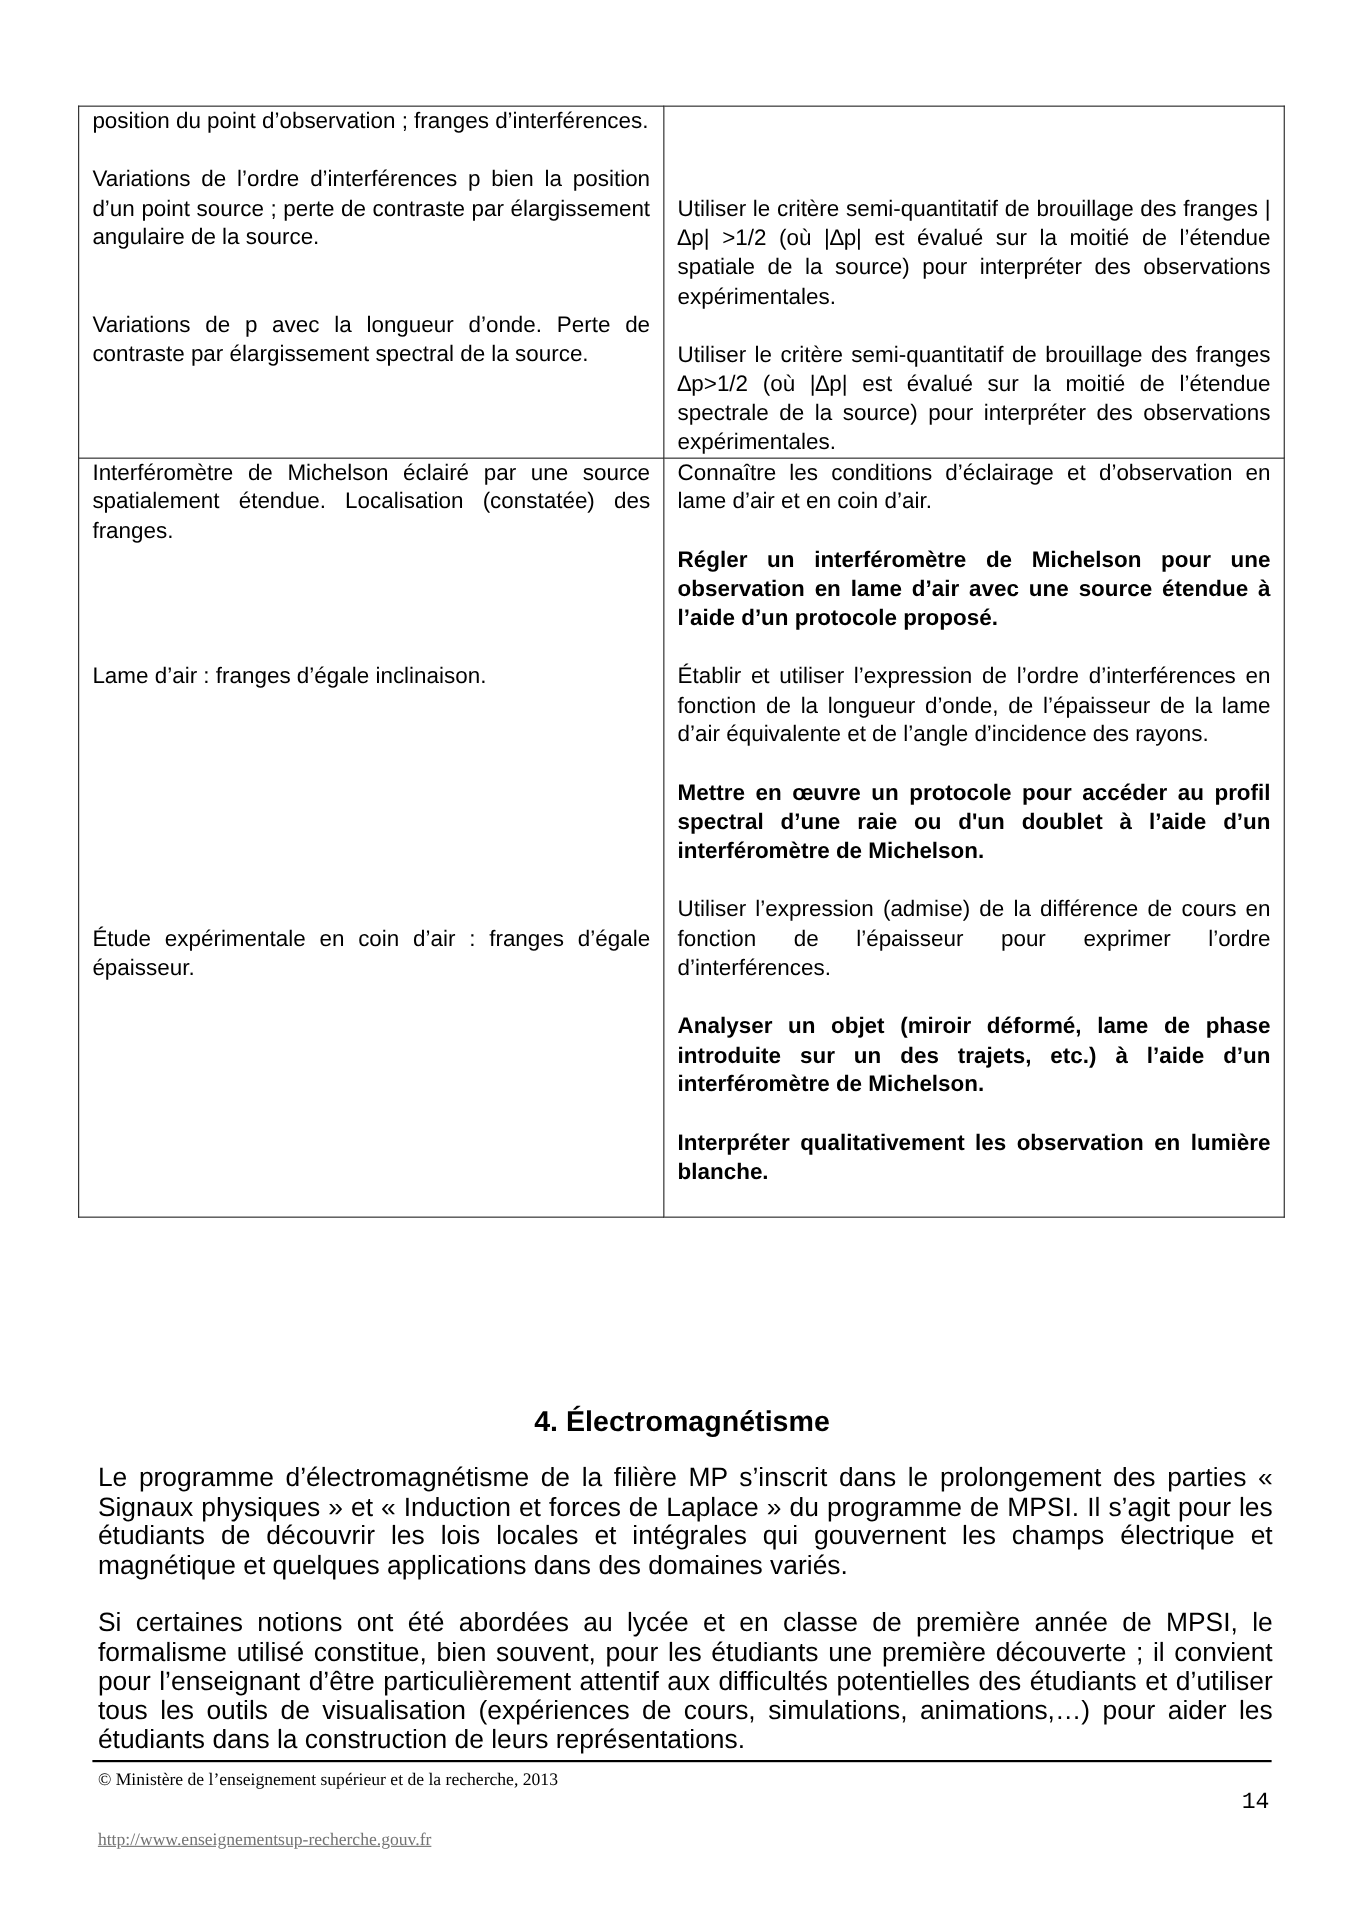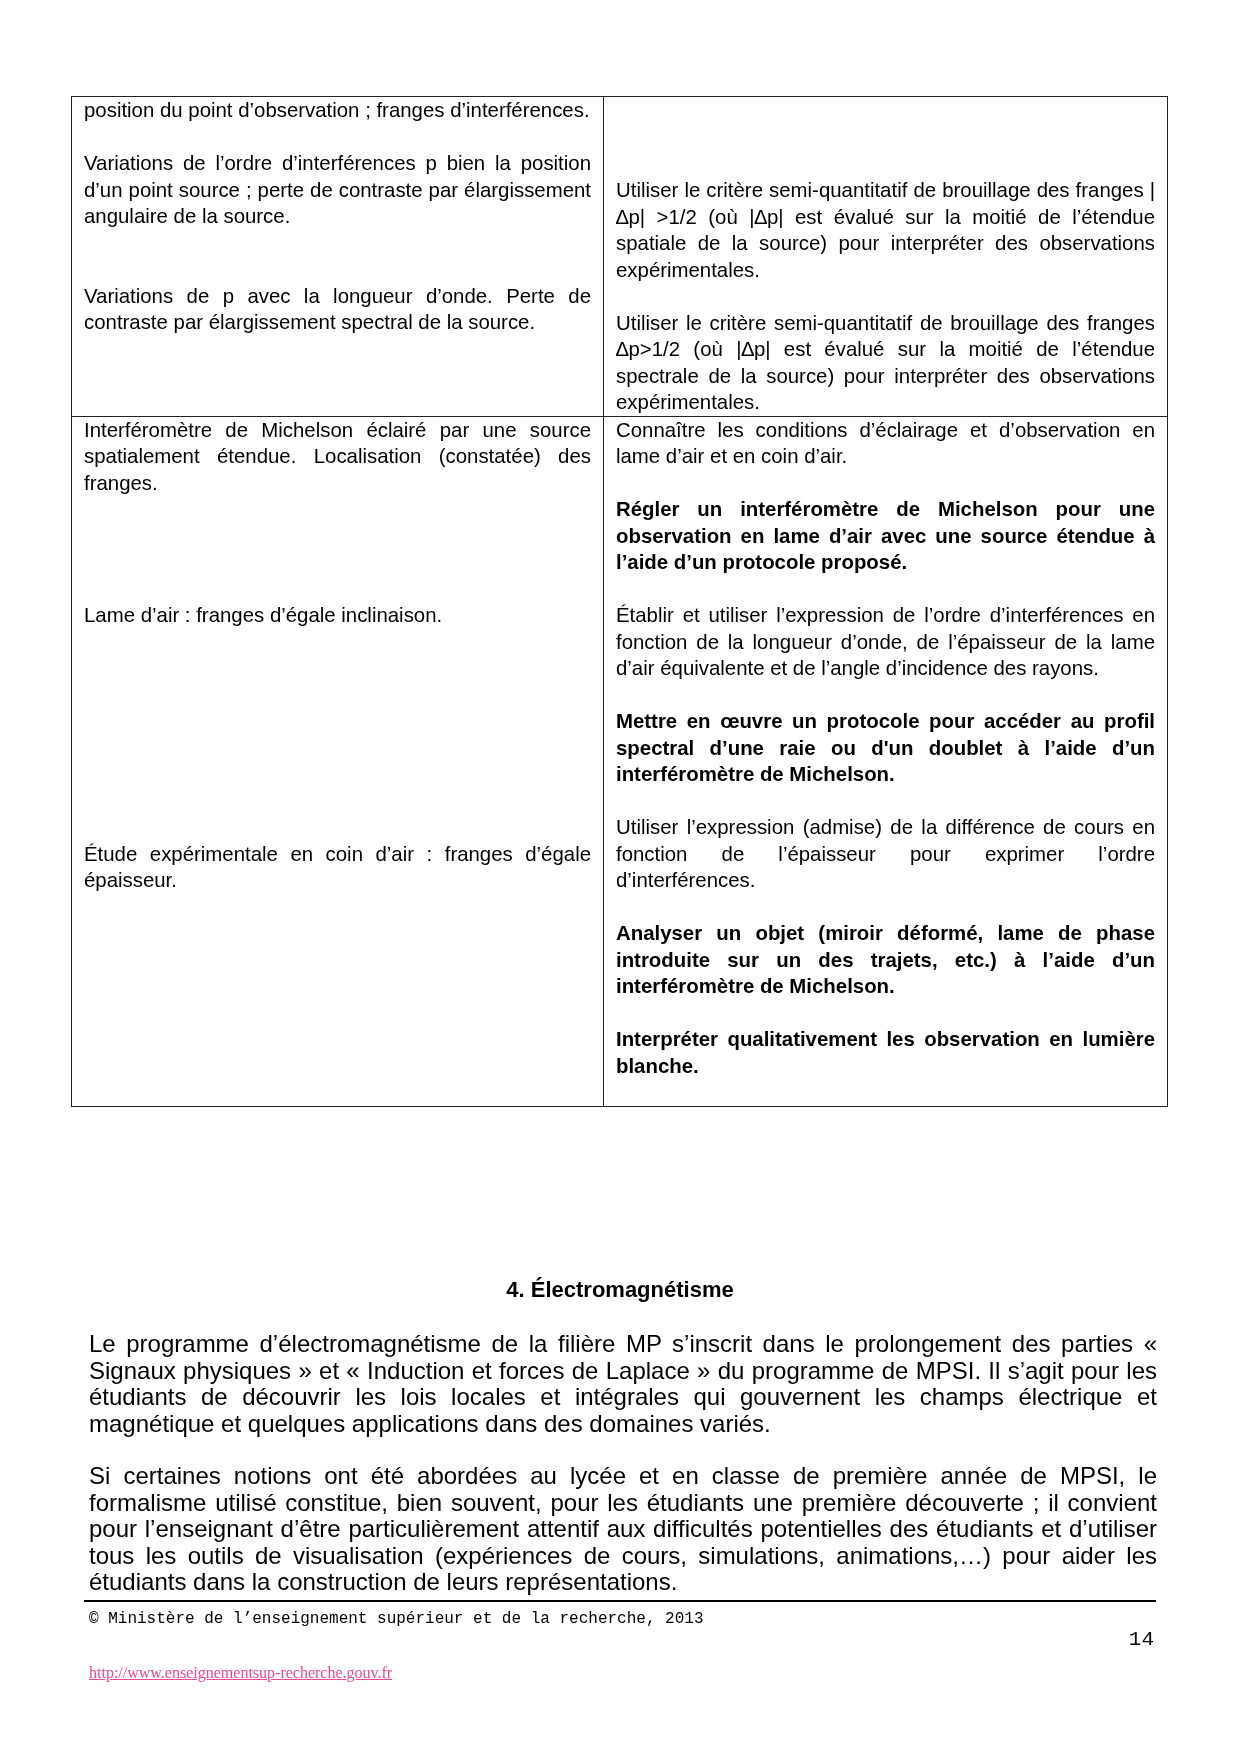--- a/index.html
+++ b/index.html
@@ -13,33 +13,33 @@
                   padding: 0 12px 0 12px; font-size: 20.4px; line-height: 26.5px;
                   text-align: justify; }
   table.prog col.c1 { width: 532px; }
   table.prog col.c2 { width: 564px; }
   .blk { margin: 0; }
   .gap { height: 26.5px; }
   .gap2 { height: 53px; }
   .b { font-weight: bold; }
 
   .h4 { position: absolute; left: 0; width: 1240px; top: 1277px; text-align: center;
-        font-size: 22px; font-weight: bold; }
+        font-size: 26px; font-weight: bold; }
   .para { position: absolute; left: 89px; width: 1068px; font-size: 24px;
           line-height: 26.5px; text-align: justify; margin: 0; }
 
   .foot-rule { position: absolute; left: 84px; top: 1600px; width: 1072px; height: 0;
                border-top: 2px solid #000; }
   .copyright { position: absolute; left: 89px; top: 1610px;
-               font-family: Liberation Mono, monospace; font-size: 16px; }
+               font-family: Liberation Serif, serif; font-size: 16px; }
   .pagenum { position: absolute; right: 86px; top: 1628px;
              font-family: Liberation Mono, monospace; font-size: 21px; }
   .url { position: absolute; left: 89px; top: 1664px;
          font-family: "Liberation Serif", serif; font-size: 16px;
-         color: #ec4899; text-decoration: underline; }
+         color: #737373; text-decoration: underline; }
 </style>
 </head>
 <body>
 
 <div class="page">
 
   <table class="prog">
     <colgroup>
         <col class="c1">
         <col class="c2">

